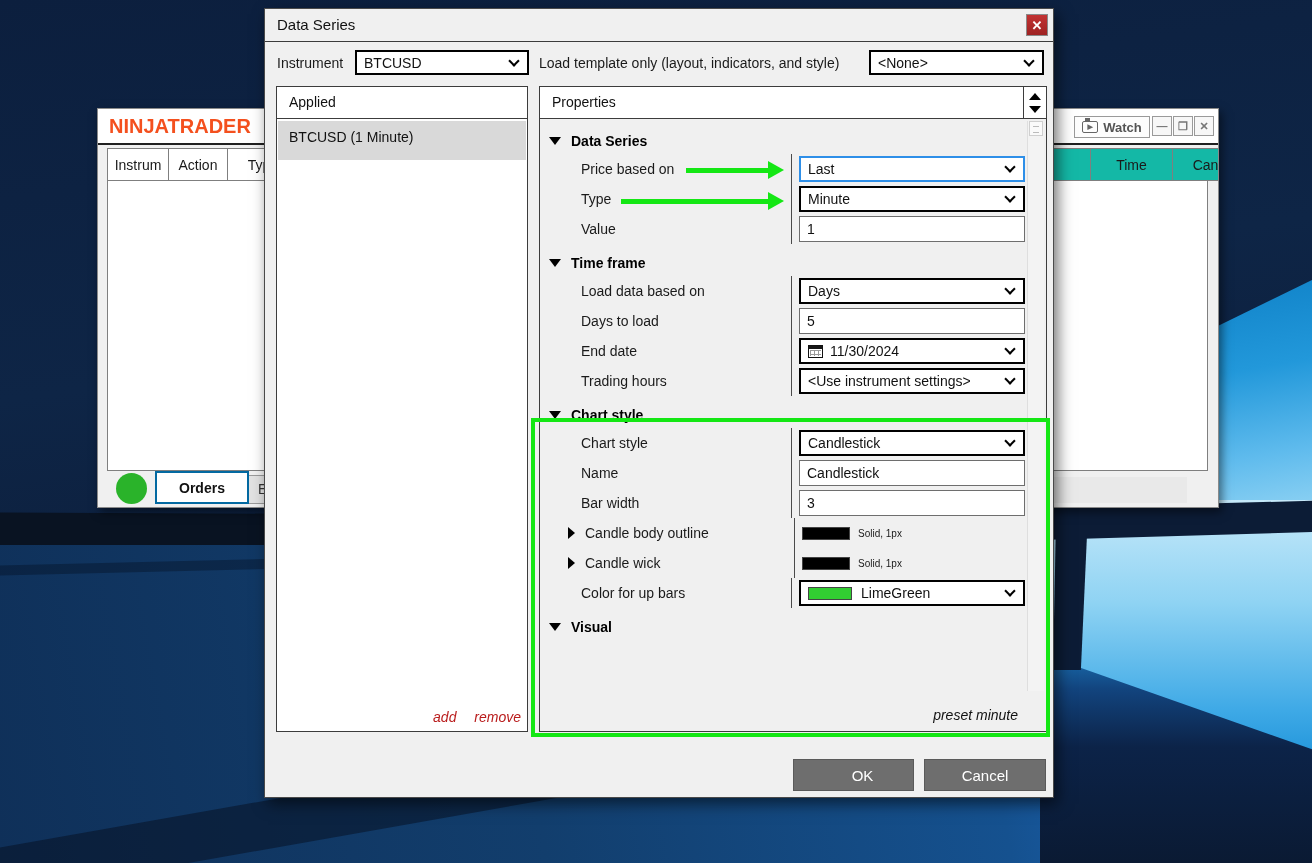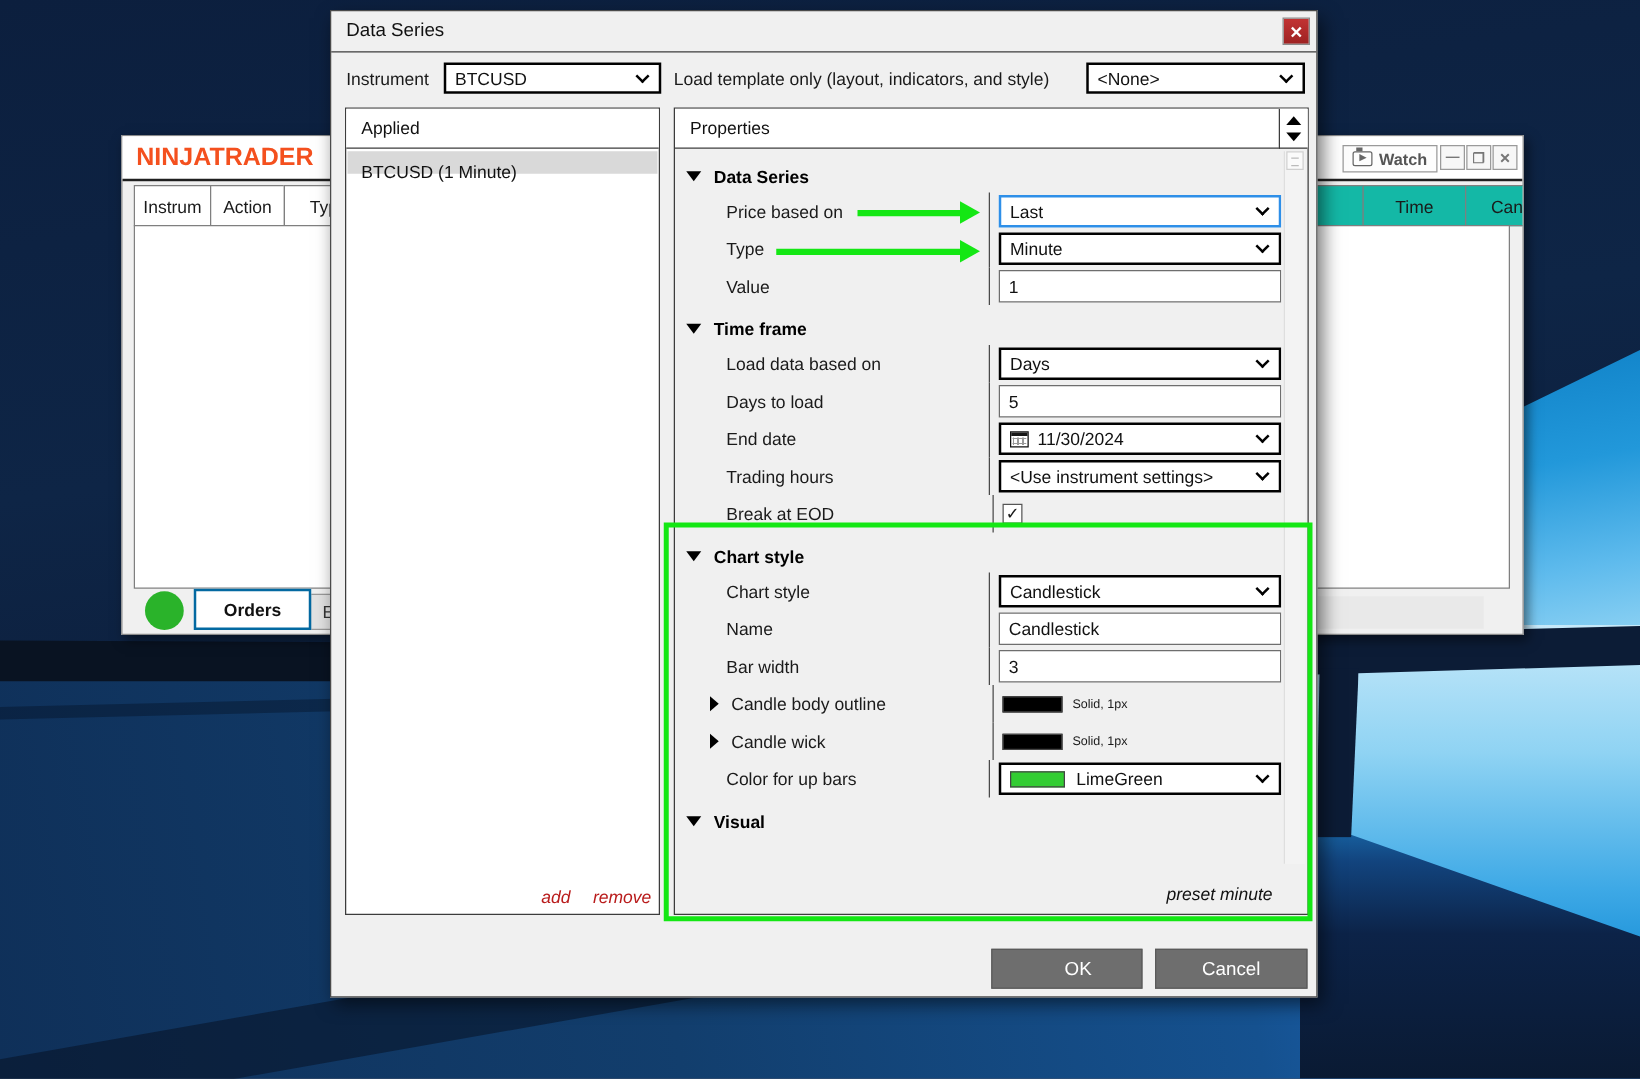--- a/index.html
+++ b/index.html
@@ -85,21 +85,21 @@
   .dd.focused { border-color:#2e8fe8; }
   .chev { position:absolute; right:9px; top:50%; width:8px; height:8px; margin-top:-6px;
     border-right:2px solid #000; border-bottom:2px solid #000; transform:rotate(45deg); }
   .ti { position:absolute; background:#fff; border:1px solid #6e6e6e; display:flex; align-items:center;
     padding-left:7px; font-size:14px; color:#111; }
 
   .panel { position:absolute; background:#fff; border:1px solid #3c3c3c; }
   .panel-header { position:absolute; left:0; top:0; right:0; height:32px; background:#fff;
     border-bottom:1px solid #3c3c3c; font-size:14px; color:#111; line-height:31px; padding-left:12px; }
 
-  .applied-item { position:absolute; left:1px; top:34px; right:1px; height:18px; background:#d9d9d9;
+  .applied-item { position:absolute; left:1px; top:34px; right:1px; height:39px; background:#d9d9d9;
     font-size:14px; color:#111; line-height:33px; padding-left:11px; }
   .applied-links { position:absolute; right:6px; bottom:6px; font-size:14px; font-style:italic; color:#b91c1c; }
   .applied-links span { margin-left:14px; }
 
   .props-body { position:absolute; left:1px; top:33px; right:21px; bottom:38px; overflow:hidden; background:#f0f0f0; }
   .spinner { position:absolute; right:0; top:0; width:23px; height:32px; background:#fff;
     border-left:1px solid #3c3c3c; border-bottom:1px solid #3c3c3c; }
   .tri-up { width:0; height:0; border-left:6px solid transparent; border-right:6px solid transparent;
     border-bottom:7px solid #000; position:absolute; left:5px; top:6px; }
   .tri-dn { width:0; height:0; border-left:6px solid transparent; border-right:6px solid transparent;
@@ -306,28 +306,20 @@
       </div>
       <div class="prow">
         <div class="plabel">Trading hours</div>
         <div class="pfield">
           <div class="dd">
             <span>&lt;Use instrument settings&gt;</span>
             <span class="chev"></span>
           </div>
         </div>
       </div>
-      <div class="prow">
-        <div class="plabel">Break at EOD</div>
-        <div class="pfield">
-          <div class="cb">
-            <span>✓</span>
-          </div>
-        </div>
-      </div>
 
       <div class="psec">
         <span class="tri"></span>
         <span class="t">Chart style</span>
       </div>
       <div class="prow">
         <div class="plabel">Chart style</div>
         <div class="pfield">
           <div class="dd">
             <span>Candlestick</span>

